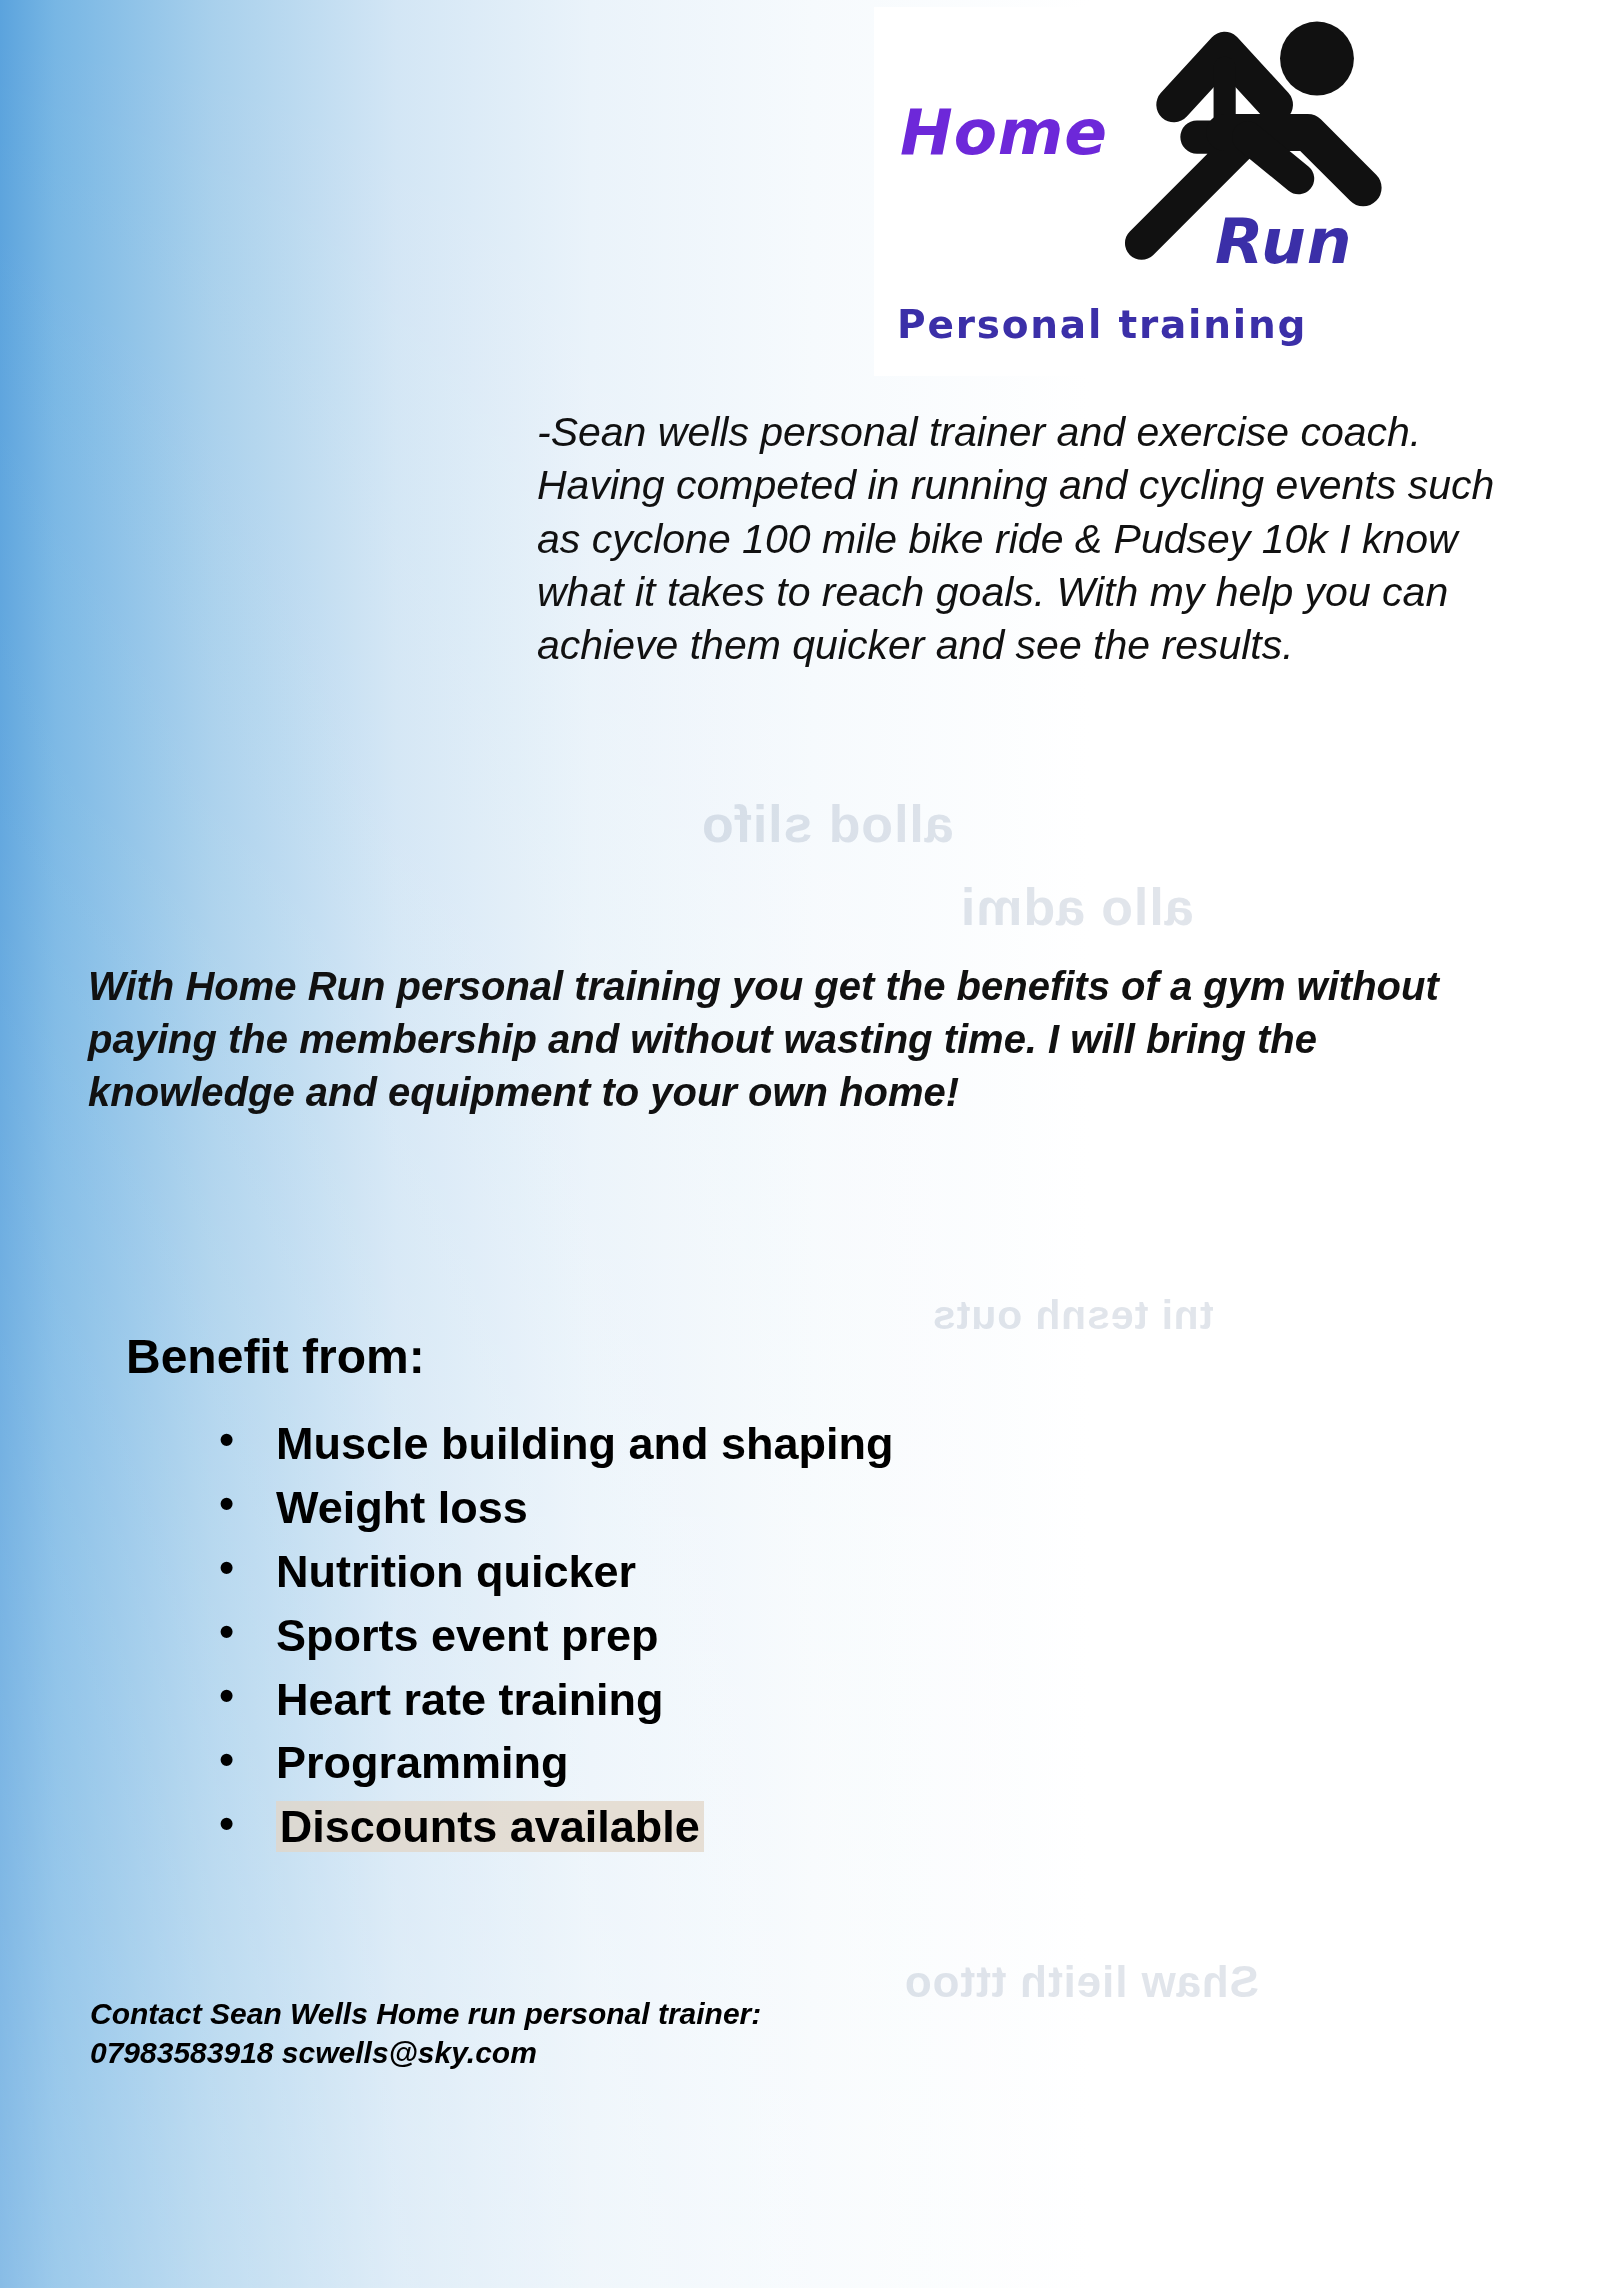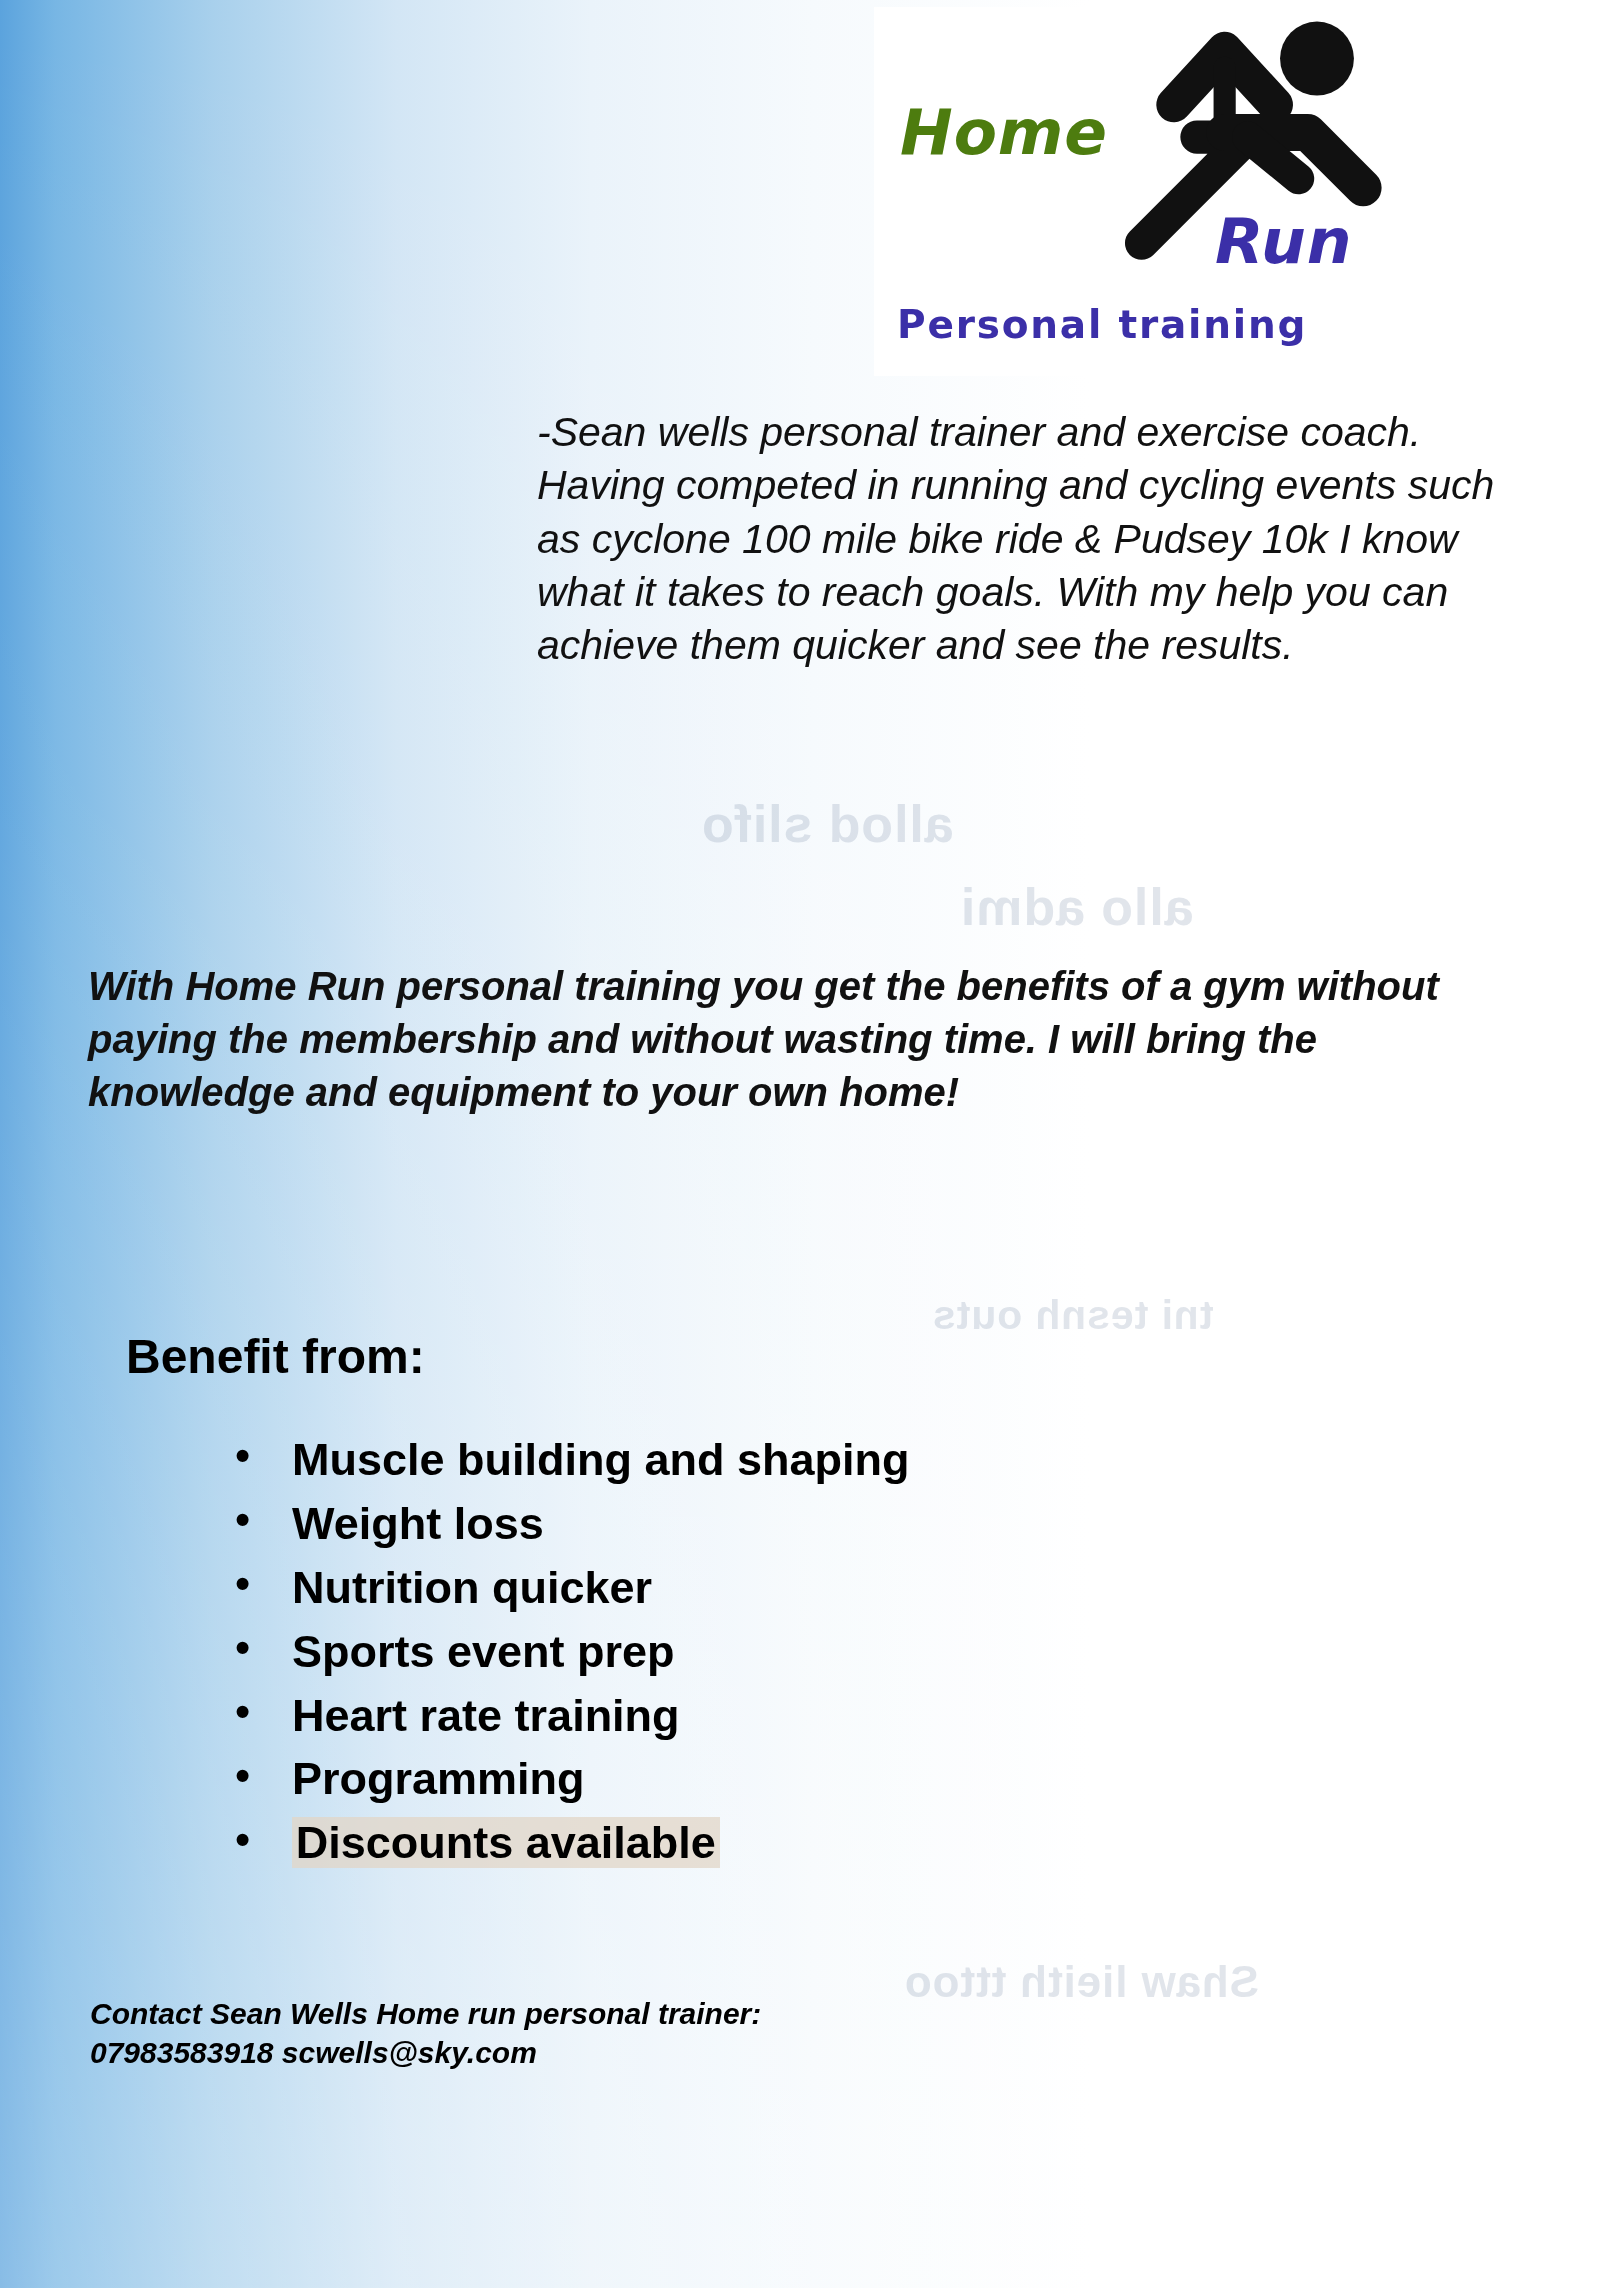--- a/index.html
+++ b/index.html
@@ -70,21 +70,21 @@
     background: #ffffff;
   }
   .logo-word-home {
     position: absolute;
     left: 26px;
     top: 89px;
     font-family: "DejaVu Sans", sans-serif;
     font-style: italic;
     font-weight: bold;
     font-size: 63px;
-    color: #4d7c0f;
+    color: #6d28d9;
     letter-spacing: 0.9px;
   }
   .logo-word-run {
     position: absolute;
     left: 341px;
     top: 198px;
     font-family: "DejaVu Sans", sans-serif;
     font-style: italic;
     font-weight: bold;
     font-size: 63px;
@@ -177,21 +177,21 @@
     font-family: "Liberation Sans", sans-serif;
     font-weight: bold;
     font-size: 48px;
     color: #000000;
     margin-left: 36px;
   }
   .benefits {
     position: absolute;
     left: 155px;
     top: 1412px;
-    margin: 16px;
+    margin: 0;
     padding: 0 0 0 55px;
     list-style: none;
     font-family: "Liberation Sans", sans-serif;
     font-weight: bold;
     font-size: 45px;
     line-height: 1.42;
     color: #000000;
   }
   .benefits li { position: relative; padding-left: 66px; }
   .benefits li::before {

